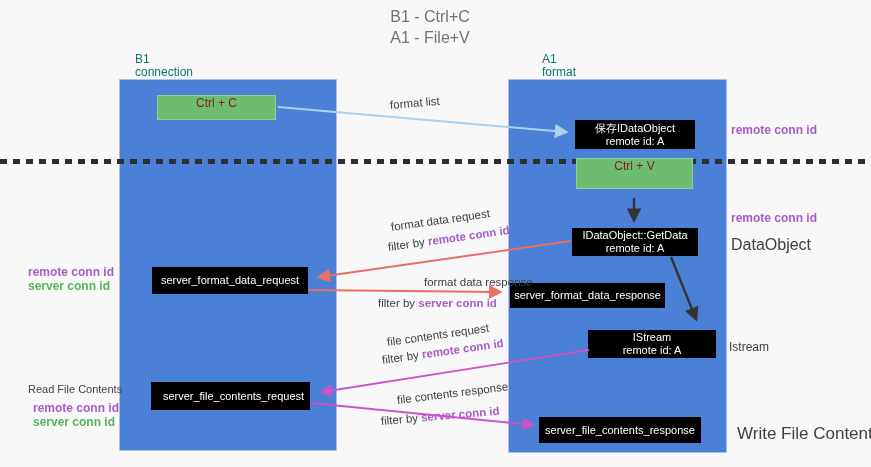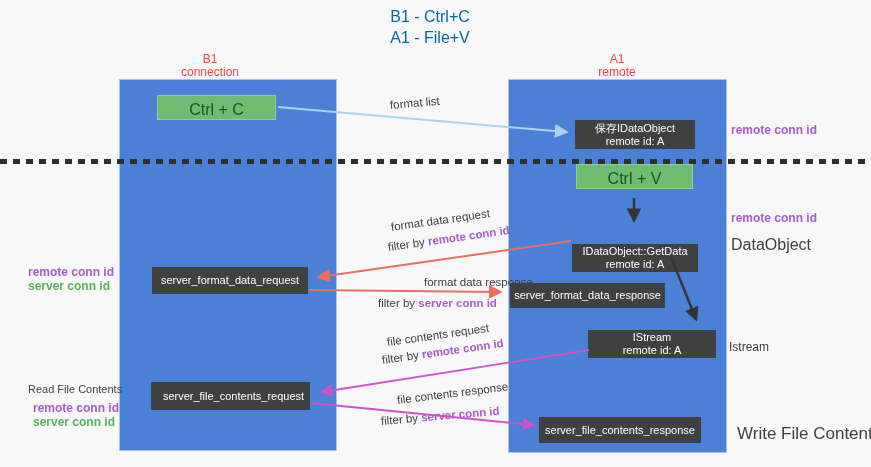--- a/index.html
+++ b/index.html
@@ -5,38 +5,38 @@
   html,body{margin:0;padding:0;}
   body{
     width:871px;height:467px;position:relative;overflow:hidden;
     background:#f8f8f8;
     font-family:"Liberation Sans", sans-serif;
     color:#3c3c3c;
   }
   .abs{position:absolute;}
   .title{
     left:280px;top:6px;width:300px;text-align:center;
-    font-size:16px;line-height:21px;color:#0369a1;
+    font-size:16px;line-height:21px;color:#737373;
   }
   .col-header{
-    width:150px;text-align:center;font-size:12px;line-height:13px;color:#ef4444;
+    width:150px;font-size:12px;line-height:13px;color:#0f766e;
   }
   .lane{
     background:#4a80d6;border:1px solid #a9c3ec;box-sizing:border-box;
   }
   .divider{
     left:0;top:159px;width:871px;height:5px;
     background:repeating-linear-gradient(90deg,#2e2e2e 0 7px,transparent 7px 13px);
   }
   .gbox{
     background:#6dbd70;border:1px solid #8ecf92;box-sizing:border-box;
-    color:#14532d;font-size:16px;display:flex;align-items:flex-end;justify-content:center;
+    color:#7f1d1d;font-size:12px;display:flex;align-items:flex-start;justify-content:center;
   }
   .obox{
-    background:#404040;color:#ffffff;font-size:11px;
+    background:#000000;color:#ffffff;font-size:11px;
     display:flex;flex-direction:column;align-items:center;justify-content:center;
     text-align:center;line-height:13px;box-sizing:border-box;
   }
   .lbl{font-size:11.5px;color:#3f3f3f;white-space:nowrap;}
   .purple{color:#a85cc8;font-weight:bold;}
   .green{color:#56b45c;font-weight:bold;}
   .rot8{transform:rotate(-8deg);transform-origin:left center;}
   .rot7{transform:rotate(-7deg);transform-origin:left center;}
   .rot5{transform:rotate(-5deg);transform-origin:left center;}
   svg.overlay{position:absolute;left:0;top:0;pointer-events:none;}
@@ -48,40 +48,40 @@
   <div>B1 - Ctrl+C</div>
   <div>A1 - File+V</div>
 </div>
 
 <div class="abs col-header" style="left:135px;top:53px;">
   <div>B1</div>
   <div>connection</div>
 </div>
 <div class="abs col-header" style="left:542px;top:53px;">
   <div>A1</div>
-  <div>remote</div>
+  <div>format</div>
 </div>
 
 <div class="abs lane" style="left:119px;top:79px;width:218px;height:372px;"></div>
 <div class="abs lane" style="left:508px;top:79px;width:219px;height:374px;"></div>
 
 <div class="abs divider"></div>
 
 <div class="abs gbox" style="left:157px;top:95px;width:119px;height:25px;">
   <span>Ctrl + C</span>
 </div>
-<div class="abs gbox" style="left:576px;top:164px;width:117px;height:25px;">
+<div class="abs gbox" style="left:576px;top:158px;width:117px;height:31px;">
   <span>Ctrl + V</span>
 </div>
 
 <div class="abs obox" style="left:575px;top:120px;width:120px;height:29px;">
   <span>保存IDataObject</span>
   <span>remote id: A</span>
 </div>
-<div class="abs obox" style="left:572px;top:228px;width:126px;height:28px;margin-top:16px;">
+<div class="abs obox" style="left:572px;top:228px;width:126px;height:28px;">
   <span>IDataObject::GetData</span>
   <span>remote id: A</span>
 </div>
 <div class="abs obox" style="left:588px;top:330px;width:128px;height:28px;">
   <span>IStream</span>
   <span>remote id: A</span>
 </div>
 <div class="abs obox" style="left:152px;top:267px;width:156px;height:27px;">
   <span>server_format_data_request</span>
 </div>

